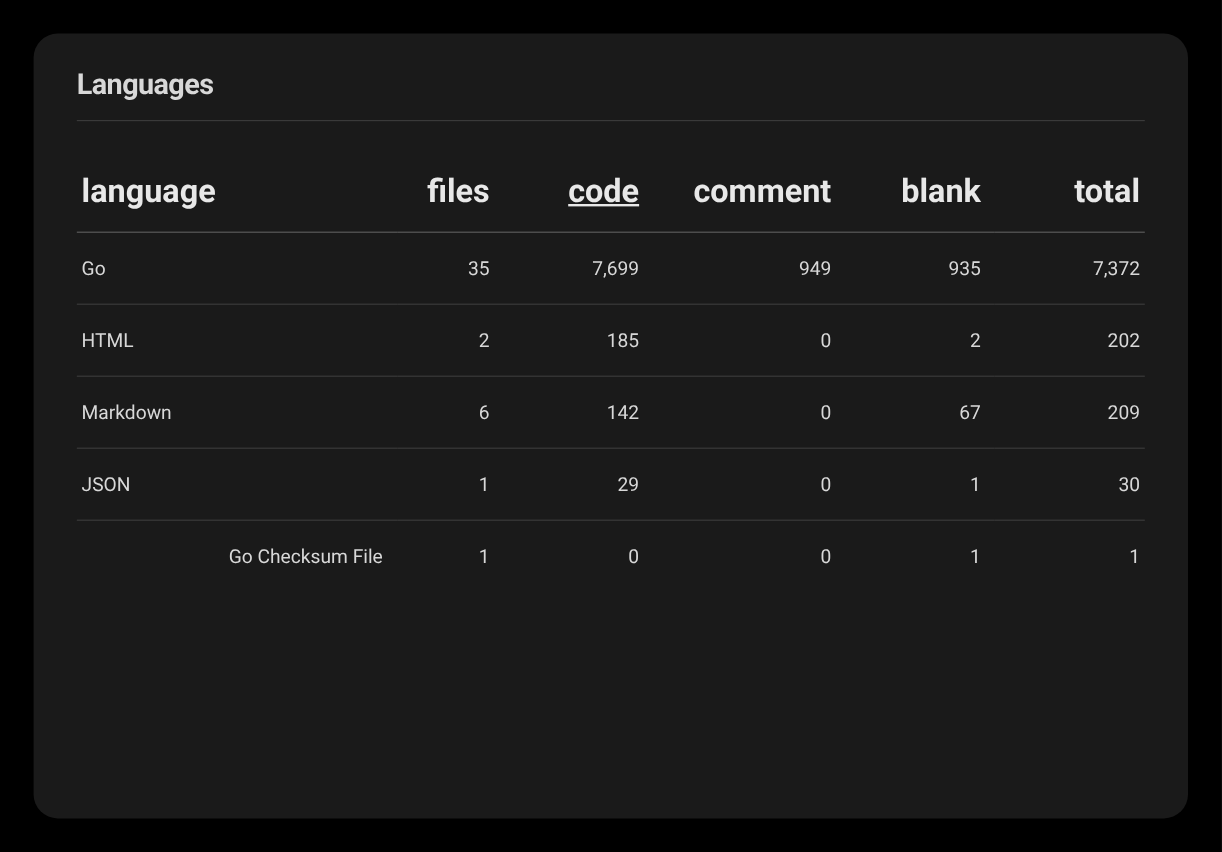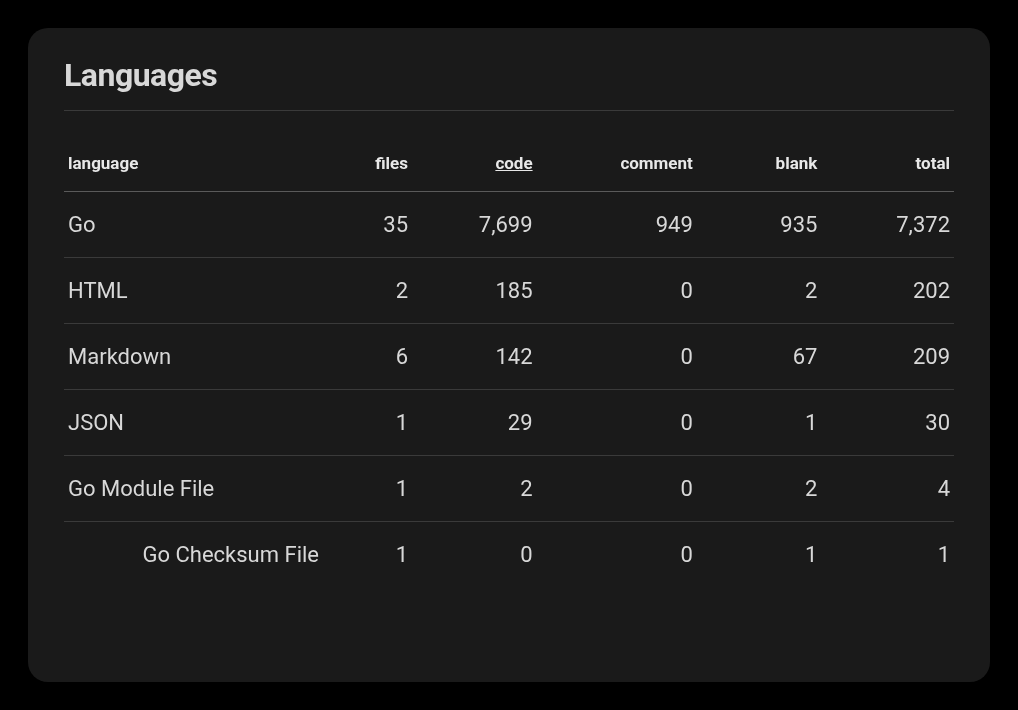--- a/index.html
+++ b/index.html
@@ -18,57 +18,57 @@
     
     .card {
       background: #1a1a1a;
       border-radius: 20px;
       padding: 28px 36px 28px 36px;
       height: 100%;
     }
     
     .title {
       color: #d8d8d8;
-      font-size: 32px;
+      font-size: 24px;
       font-weight: 700;
       letter-spacing: -0.5px;
       padding-bottom: 16px;
       border-bottom: 1px solid #3a3a3a;
     }
     
     .table-wrapper {
       padding-top: 28px;
     }
     
     table {
       width: 100%;
       border-collapse: collapse;
     }
     
     thead th {
       color: #e8e8e8;
-      font-size: 17px;
+      font-size: 27px;
       font-weight: 700;
       text-align: right;
       padding: 14px 12px 18px 12px;
       border-bottom: 1px solid #5a5a5a;
     }
     
     thead th:first-child {
       text-align: left;
       padding-left: 4px;
     }
     
     thead th:last-child {
       padding-right: 4px;
     }
     
     tbody td {
       color: #d8d8d8;
-      font-size: 22px;
+      font-size: 16px;
       font-weight: 400;
       text-align: right;
       padding: 20px 12px;
       border-bottom: 1px solid #3a3a3a;
     }
     
     tbody tr:last-child td {
       border-bottom: none;
       text-align: right;
     }
@@ -134,28 +134,20 @@
         </tr>
         <tr>
           <td>JSON</td>
           <td>1</td>
           <td>29</td>
           <td>0</td>
           <td>1</td>
           <td>30</td>
         </tr>
         <tr>
-          <td>Go Module File</td>
-          <td>1</td>
-          <td>2</td>
-          <td>0</td>
-          <td>2</td>
-          <td>4</td>
-        </tr>
-        <tr>
           <td>Go Checksum File</td>
           <td>1</td>
           <td>0</td>
           <td>0</td>
           <td>1</td>
           <td>1</td>
         </tr>
       </tbody>
     </table>
   </div>

